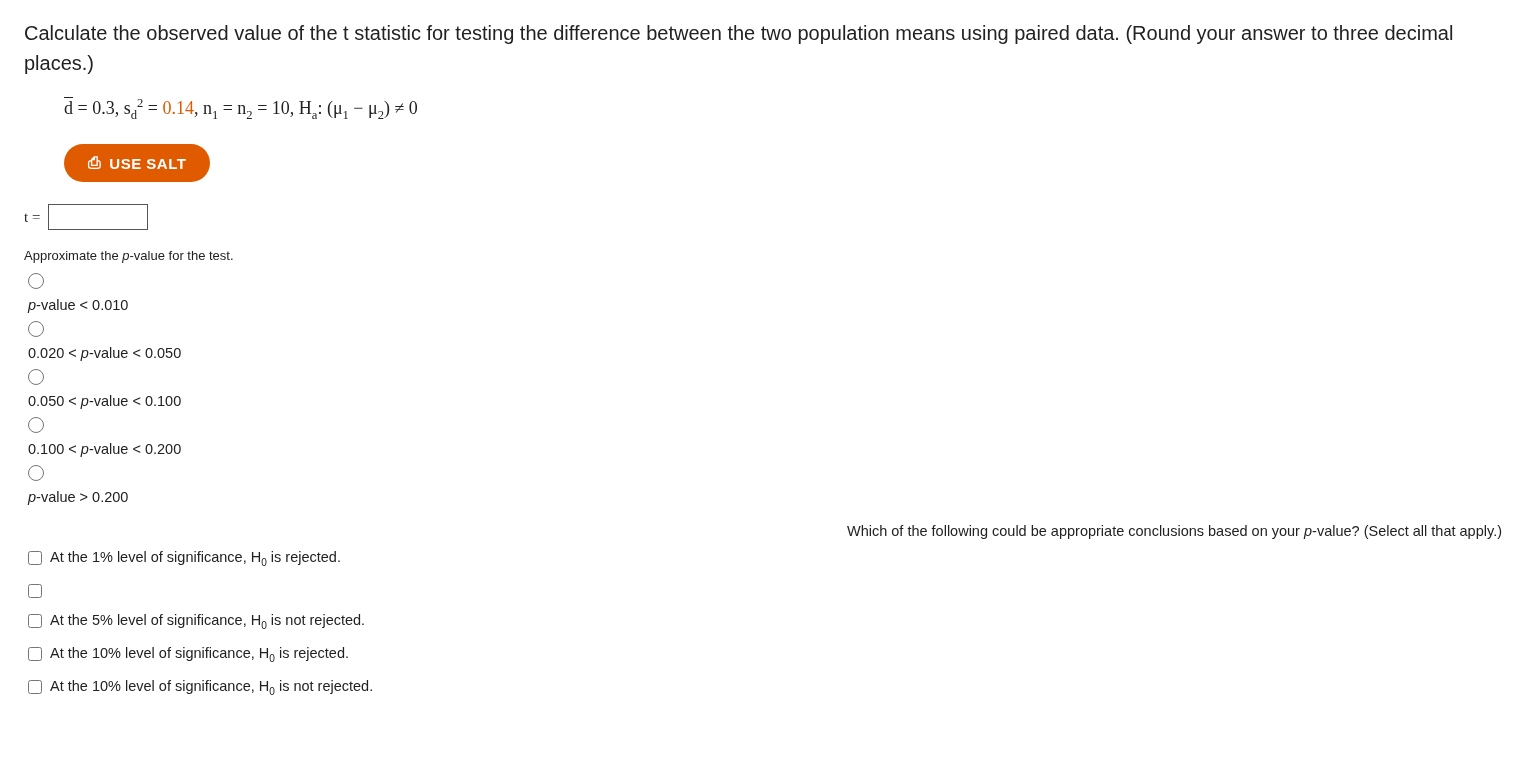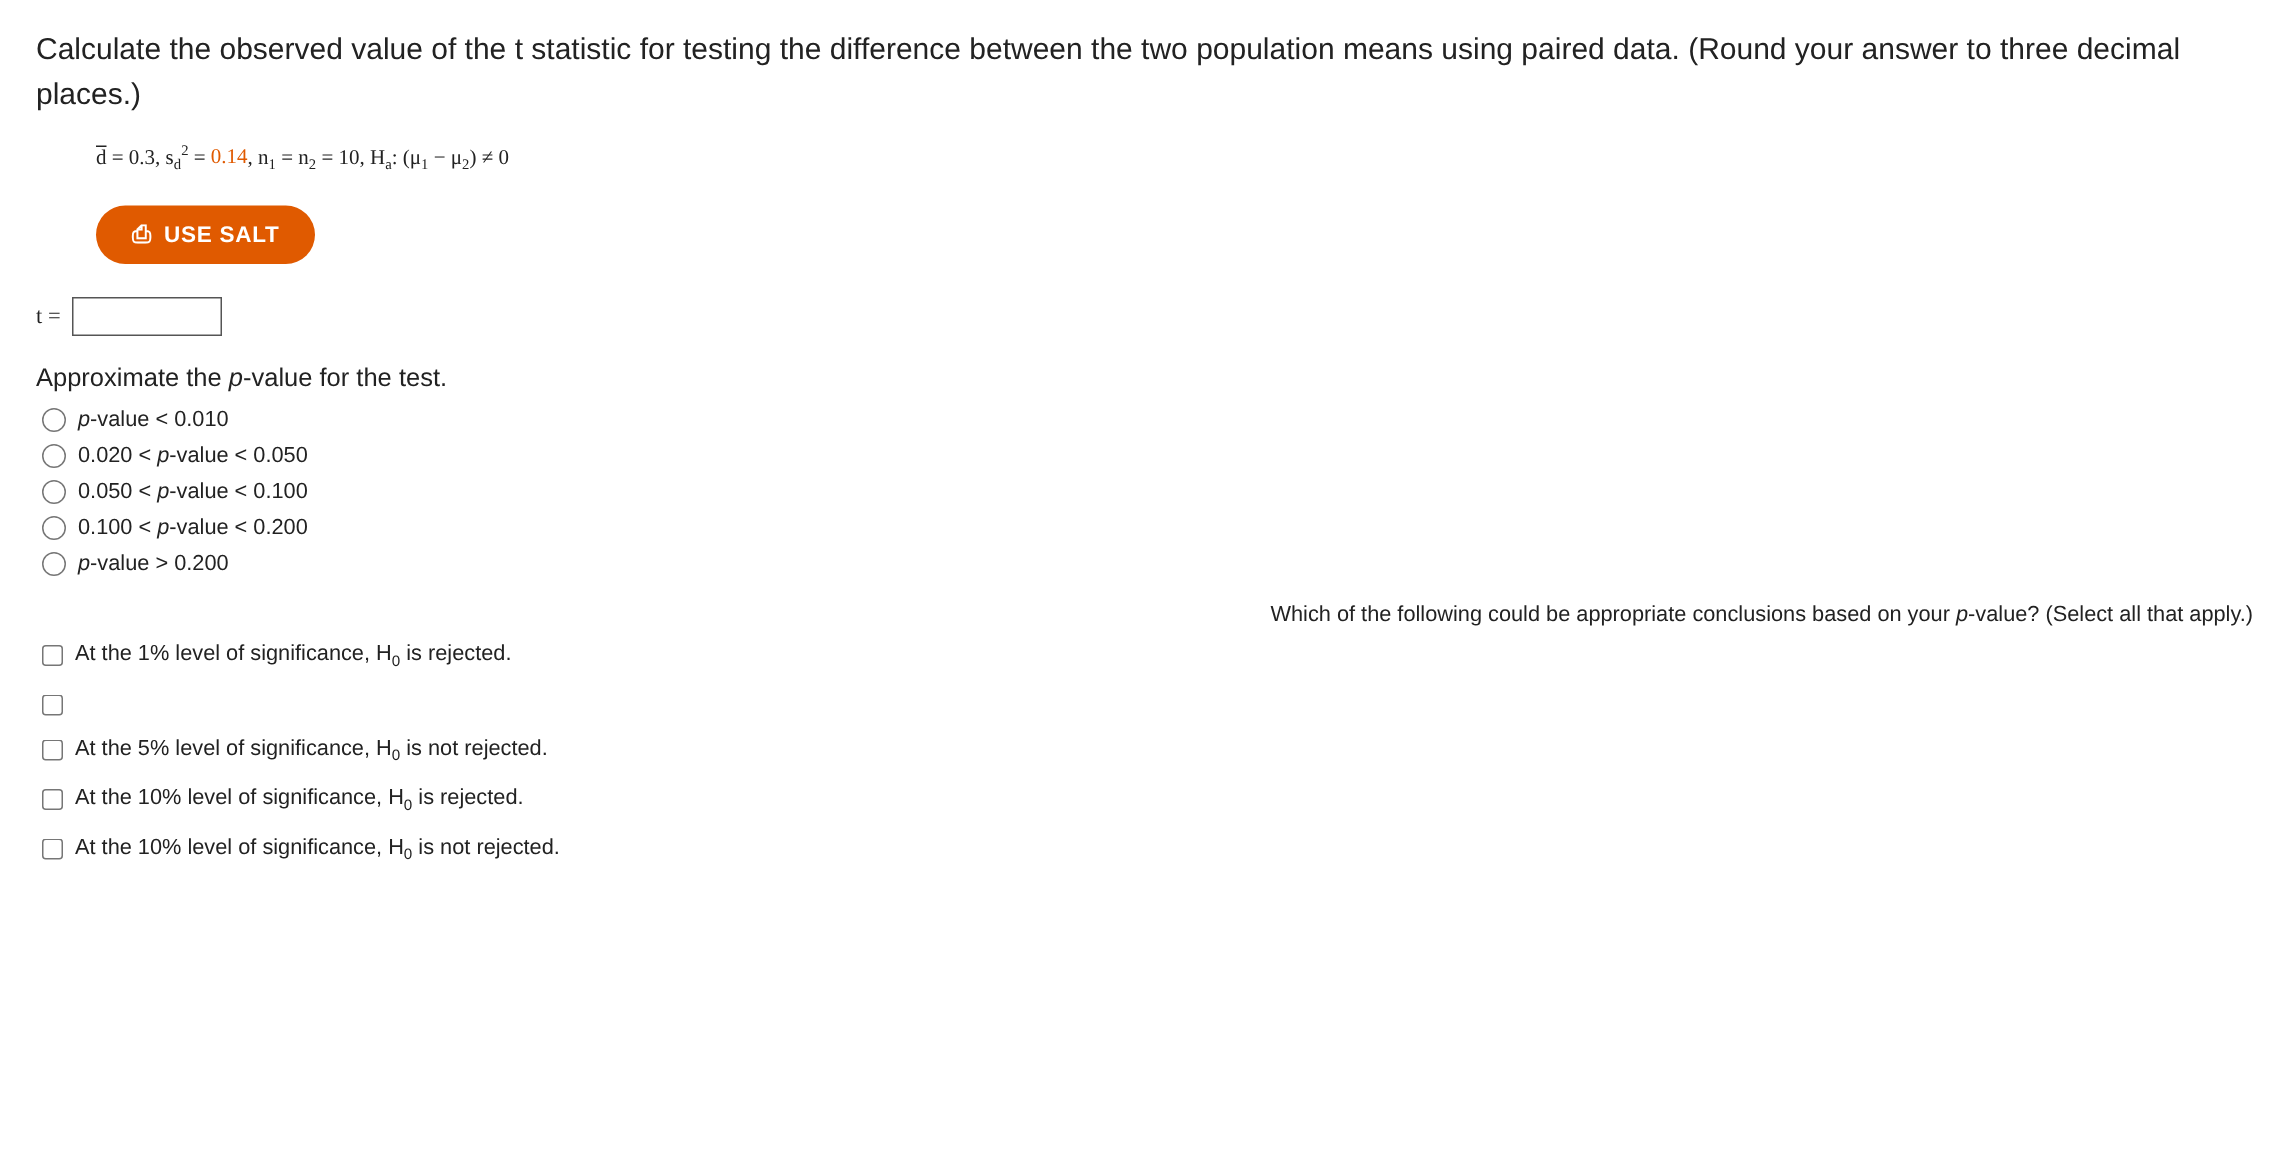--- a/index.html
+++ b/index.html
@@ -19,21 +19,21 @@
     }
 
     .question-text {
       font-size: 20px;
       line-height: 1.5;
       margin-bottom: 14px;
       font-family: Arial, sans-serif;
     }
 
     .formula-line {
-      font-size: 14px;
+      font-size: 18px;
       margin-bottom: 18px;
       margin-left: 40px;
       line-height: 1.8;
       font-family: Georgia, serif;
     }
 
     .highlight-orange {
       color: #e05a00;
     }
 
@@ -70,40 +70,41 @@
 
     .t-input-row input[type="text"] {
       width: 100px;
       height: 26px;
       border: 1px solid #555;
       font-size: 14px;
       padding: 2px 4px;
     }
 
     .section-label {
-      font-size: 17px;
+      font-size: 13px;
       margin-bottom: 10px;
       font-family: Arial, sans-serif;
     }
 
     .section-label em {
       font-style: italic;
     }
 
     .radio-group {
       margin-bottom: 18px;
       margin-left: 4px;
     }
 
     .radio-option {
       display: flex;
       gap: 8px;
       margin-bottom: 8px;
       font-size: 14.5px;
       font-family: Arial, sans-serif;
+      flex-direction: column;
     }
 
     .radio-option input[type="radio"] {
       width: 16px;
       height: 16px;
       cursor: pointer;
       accent-color: #333;
     }
 
     .which-section-label {

